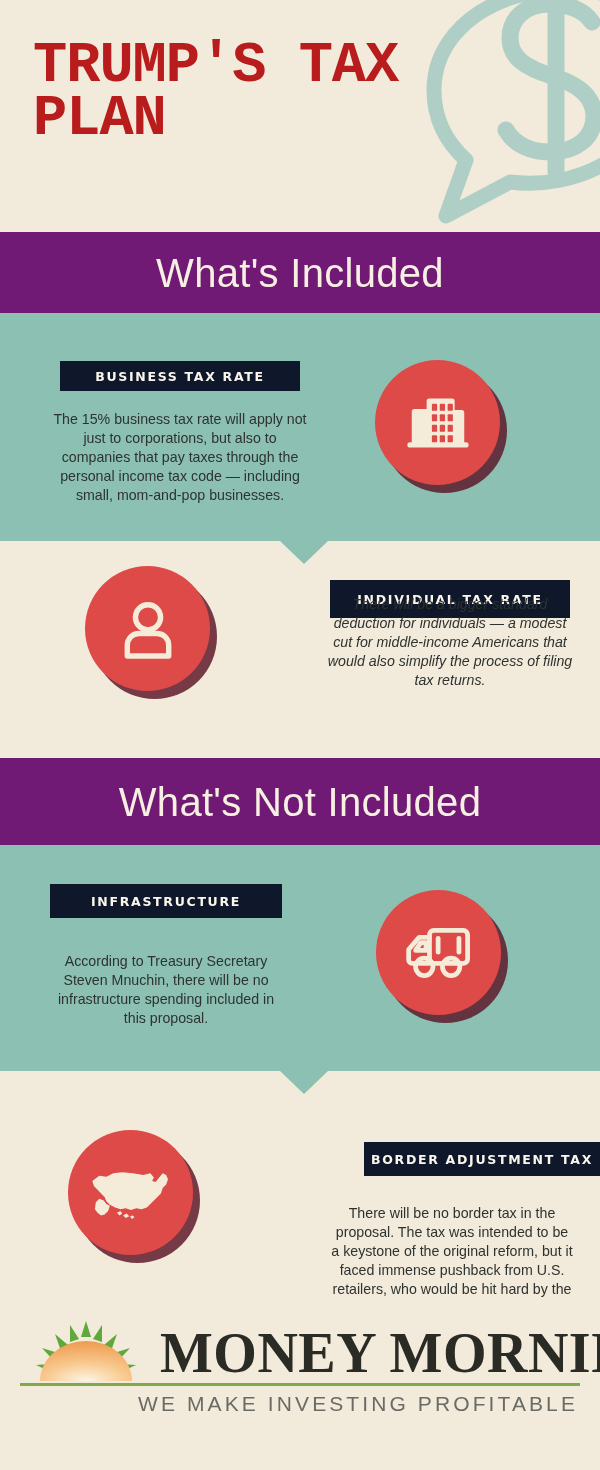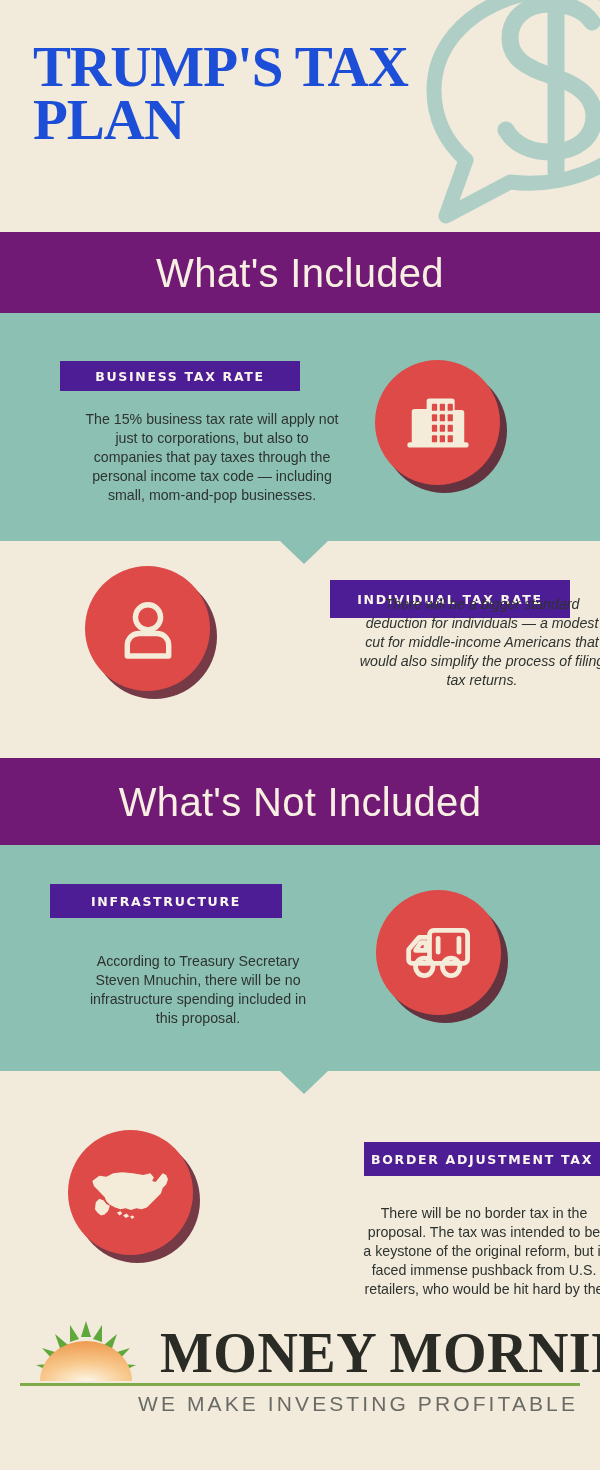--- a/index.html
+++ b/index.html
@@ -29,22 +29,22 @@
   .watermark {
     position: absolute;
     right: -10px; top: -14px;
     width: 250px; height: 245px;
     opacity: 1;
   }
   .title {
     position: absolute;
     left: 33px; top: 40px;
     width: 470px;
-    color: #1d4ed8;
-    font-family: Liberation Serif, serif;
+    color: #b91c1c;
+    font-family: Liberation Mono, monospace;
     font-weight: 700;
     font-size: 57px;
     line-height: 0.93;
     letter-spacing: -1.0px;
     text-transform: uppercase;
     white-space: pre-line;
   }
 
   
   .banner {
@@ -82,42 +82,41 @@
     border-left: 24px solid transparent;
     border-right: 24px solid transparent;
     border-top: 23px solid #8BC0B3;
   }
   #notch1 { left: 280px; top: 541px; }
   #notch2 { left: 280px; top: 1071px; }
 
   
   .block { position: absolute; }
   .label-box {
-    background: #4c1d95;
+    background: #0f172a;
     display: flex;
     align-items: center;
     justify-content: center;
     padding: 0 10px;
   }
   .label-text {
     color: #FBF6EC;
     font-family: "DejaVu Sans", sans-serif;
     font-weight: 700;
     font-size: 12.5px;
     letter-spacing: 1.7px;
     text-transform: uppercase;
     white-space: nowrap;
   }
   .body-text {
     color: #2E3330;
     font-family: "Liberation Sans", sans-serif;
     font-size: 14.2px;
     line-height: 1.33;
     text-align: center;
-    margin-left: 32px;
   }
 
   
   .icon-wrap {
     position: absolute;
     width: 132px; height: 132px;
   }
   .icon-shadow {
     position: absolute;
     left: 7px; top: 8px;

